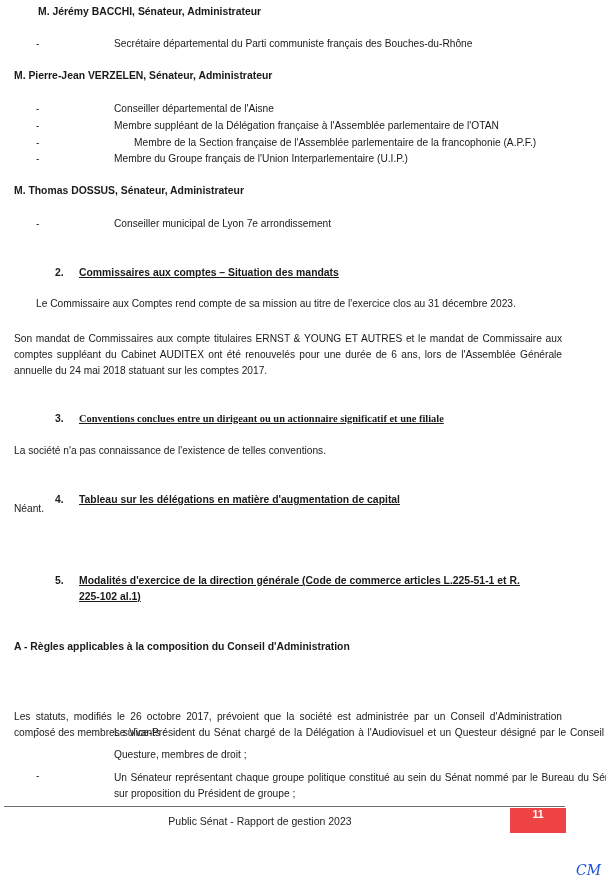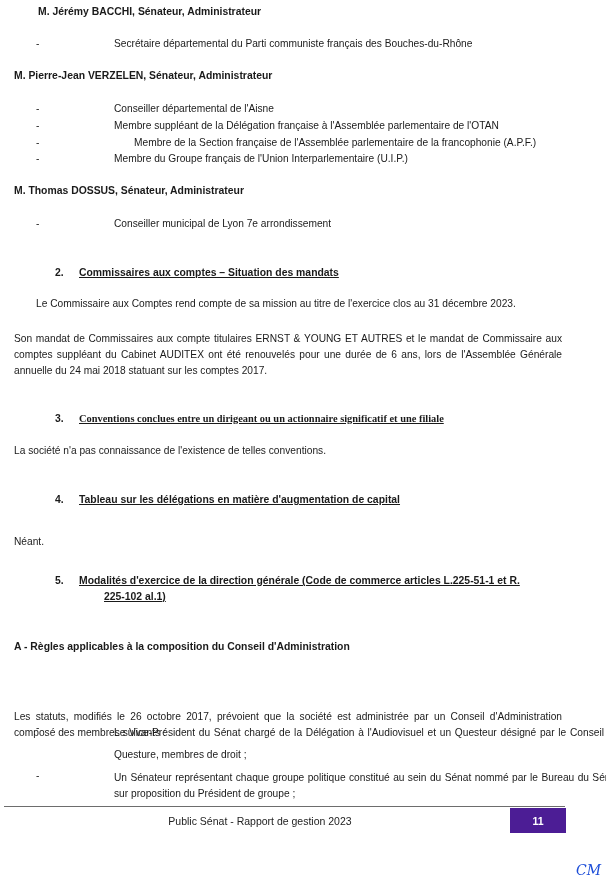--- a/index.html
+++ b/index.html
@@ -20,22 +20,22 @@
     .footer-rule {
       position: absolute; left: 4px; top: 806px; width: 561px; height: 1px;
       background: #6d6d6d;
     }
     .footer-text {
       position: absolute; left: 0; width: 520px; top: 815px; text-align: center;
       font-size: 10.5px; color: #222;
     }
     .page-badge {
       position: absolute; left: 510px; top: 808px; width: 56px; height: 25px;
-      background: #4c1d95; color: #fff; font-weight: bold; font-size: 10.5px;
-      display: flex; align-items: center; justify-content: center;
+      background: #ef4444; color: #fff; font-weight: bold; font-size: 10.5px;
+      display: flex; align-items: flex-start; justify-content: center;
     }
     .initials {
       position: absolute; left: 576px; top: 862px; font-family: "DejaVu Serif", serif;
       font-style: italic; color: #1d4ed8; font-size: 14px;
     }
   </style>
 </head>
 <body>
 
 <div class="abs person" style="top:6px;margin-left:24px;">M. Jérémy BACCHI, Sénateur, Administrateur</div>
@@ -60,25 +60,25 @@
 <div class="abs sec-title" style="top:267px;">Commissaires aux comptes – Situation des mandats</div>
 <div class="abs para" style="top:298px;padding-left:22px;">Le Commissaire aux Comptes rend compte de sa mission au titre de l'exercice clos au 31 décembre 2023.</div>
 <div class="abs para justify" style="top:331px; width:548px; line-height:16px;">Son mandat de Commissaires aux compte titulaires ERNST &amp; YOUNG ET AUTRES et le mandat de Commissaire aux comptes suppléant du Cabinet AUDITEX ont été renouvelés pour une durée de 6 ans, lors de l'Assemblée Générale annuelle du 24 mai 2018 statuant sur les comptes 2017.</div>
 
 <div class="abs sec-num" style="top:413px;">3.</div>
 <div class="abs sec-title" style="top:413px;font-family:Liberation Serif, serif;">Conventions conclues entre un dirigeant ou un actionnaire significatif et une filiale</div>
 <div class="abs para" style="top:445px;">La société n'a pas connaissance de l'existence de telles conventions.</div>
 
 <div class="abs sec-num" style="top:494px;">4.</div>
 <div class="abs sec-title" style="top:494px;">Tableau sur les délégations en matière d'augmentation de capital</div>
-<div class="abs para" style="top:536px;">Néant.</div>
+<div class="abs para" style="top:503px;">Néant.</div>
 
 <div class="abs sec-num" style="top:575px;">5.</div>
 <div class="abs sec-title" style="top:575px;">Modalités d'exercice de la direction générale (Code de commerce articles L.225-51-1 et R.</div>
-<div class="abs sec-title" style="top:591px;margin-left:25px;">225-102 al.1)</div>
+<div class="abs sec-title" style="top:591px;">225-102 al.1)</div>
 
 <div class="abs para bold" style="top:641px; font-size:10.4px;">A - Règles applicables à la composition du Conseil d'Administration</div>
 <div class="abs para justify" style="top:709px; width:548px; line-height:16px;">Les statuts, modifiés le 26 octobre 2017, prévoient que la société est administrée par un Conseil d'Administration composé des membres suivants :</div>
 
 <div class="abs bullet-dash" style="top:722px;">-</div>
 <div class="abs bullet-text justify" style="top:722px; width:505px; line-height:22px;">Le Vice-Président du Sénat chargé de la Délégation à l'Audiovisuel et un Questeur désigné par le Conseil de Questure, membres de droit ;</div>
 <div class="abs bullet-dash" style="top:770px;">-</div>
 <div class="abs bullet-text justify" style="top:770px; width:505px; line-height:16px;">Un Sénateur représentant chaque groupe politique constitué au sein du Sénat nommé par le Bureau du Sénat sur proposition du Président de groupe ;</div>
 
 <div class="footer-rule"></div>

